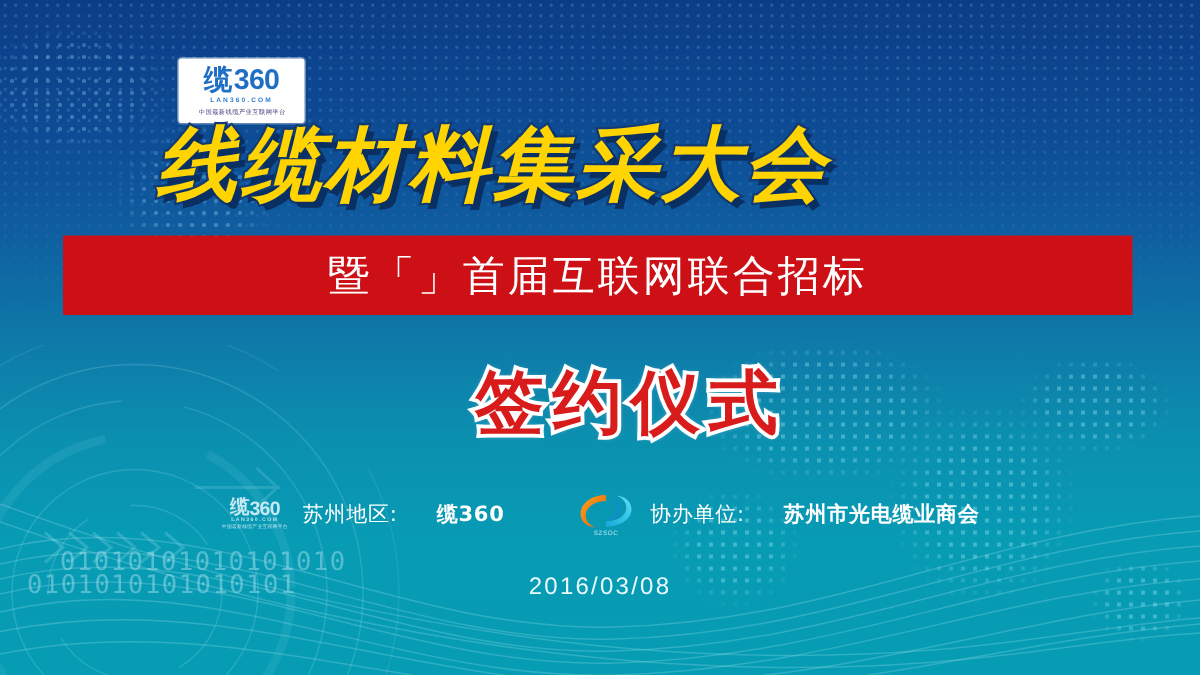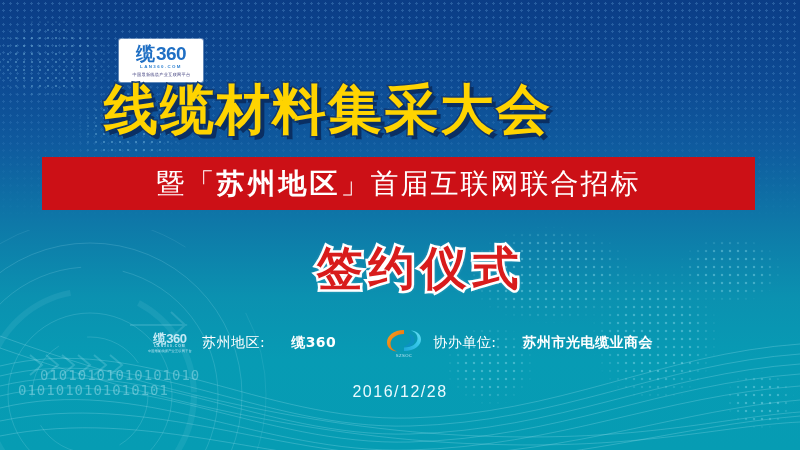--- a/index.html
+++ b/index.html
@@ -60,21 +60,21 @@
        radial-gradient(ellipse 90px 60px at 70px 50px, #000 45%, transparent 72%),
        radial-gradient(ellipse 75px 70px at 150px 120px, #000 42%, transparent 74%);
   }
 
   .tech-rings{position:absolute;left:-120px;top:230px;width:420px;height:330px;opacity:.55;}
   .waves{position:absolute;left:0;bottom:-6px;width:800px;height:130px;opacity:.75;}
   .binary{
     position:absolute;left:40px;top:368px;width:260px;
     color:rgba(190,235,245,.42);
     font-family:"DejaVu Sans Mono","Liberation Mono",monospace;
-    font-size:14px;letter-spacing:1px;line-height:15px;white-space:nowrap;
+    font-size:17px;letter-spacing:1px;line-height:15px;white-space:nowrap;
   }
   .binary .b2{margin-left:-22px;display:block;}
 
   
   .brand-badge{
     position:absolute;left:119px;top:39px;width:84px;height:43px;
     background:#ffffff;border-radius:2px;
     display:flex;flex-direction:column;align-items:center;justify-content:center;
     box-shadow:0 0 0 1px rgba(255,255,255,.35);
   }
@@ -98,20 +98,21 @@
     letter-spacing:1px;line-height:1;white-space:nowrap;
     -webkit-text-stroke:3px #123b74;
     paint-order:stroke fill;
     text-shadow:3px 3px 0 #0a2f63;
   }
   .title2{
     position:absolute;left:104px;top:83px;
     font-size:54px;font-weight:bold;color:#ffd400;
     font-family:"DejaVu Sans","Liberation Sans",sans-serif;
     letter-spacing:2px;line-height:1;white-space:nowrap;
+    font-style:italic;
     -webkit-text-stroke:3px #123b74;
     paint-order:stroke fill;
     text-shadow:4px 4px 0 #0a2f63;
   }
 
   
   .red-band{
     position:absolute;left:42px;top:157px;width:713px;height:53px;
     background:#cc1016;
     display:flex;align-items:center;justify-content:center;
@@ -222,21 +223,20 @@
     </div>
     <div class="brand-url">LAN360.COM</div>
     <div class="brand-sub">中国最新线缆产业互联网平台</div>
   </div>
 
   <div class="title2">线缆材料集采大会</div>
 
   <div class="red-band">
     <div class="red-text">
       <span>暨「</span>
-      <span class="em">苏州地区</span>
       <span>」首届互联网联合招标</span>
     </div>
   </div>
 
   <div class="ceremony">签约仪式</div>
 
   <div class="sponsors">
 
     <div class="sp">
       <div class="mini-logo">
@@ -271,15 +271,15 @@
         <path d="M26 6 C31 8 32 13 28.5 16.5 C26 19 22 19.5 19 18.5 C23 18 26.5 15 26.5 11.5 C26.5 9 25.5 7 24 6 Z" fill="#0d8fc4" opacity=".85"></path>
         <text x="20" y="28.5" text-anchor="middle" font-size="4.2" fill="#bfe6f4" font-family="Liberation Sans, sans-serif" letter-spacing=".4">SZSOC</text>
       </svg>
       <div class="sp-label">
         <span>协办单位:</span><b>苏州市光电缆业商会</b>
       </div>
     </div>
 
   </div>
 
-  <div class="date">2016/12/28</div>
+  <div class="date">2016/03/08</div>
 
 </div>
 
 </body></html>

